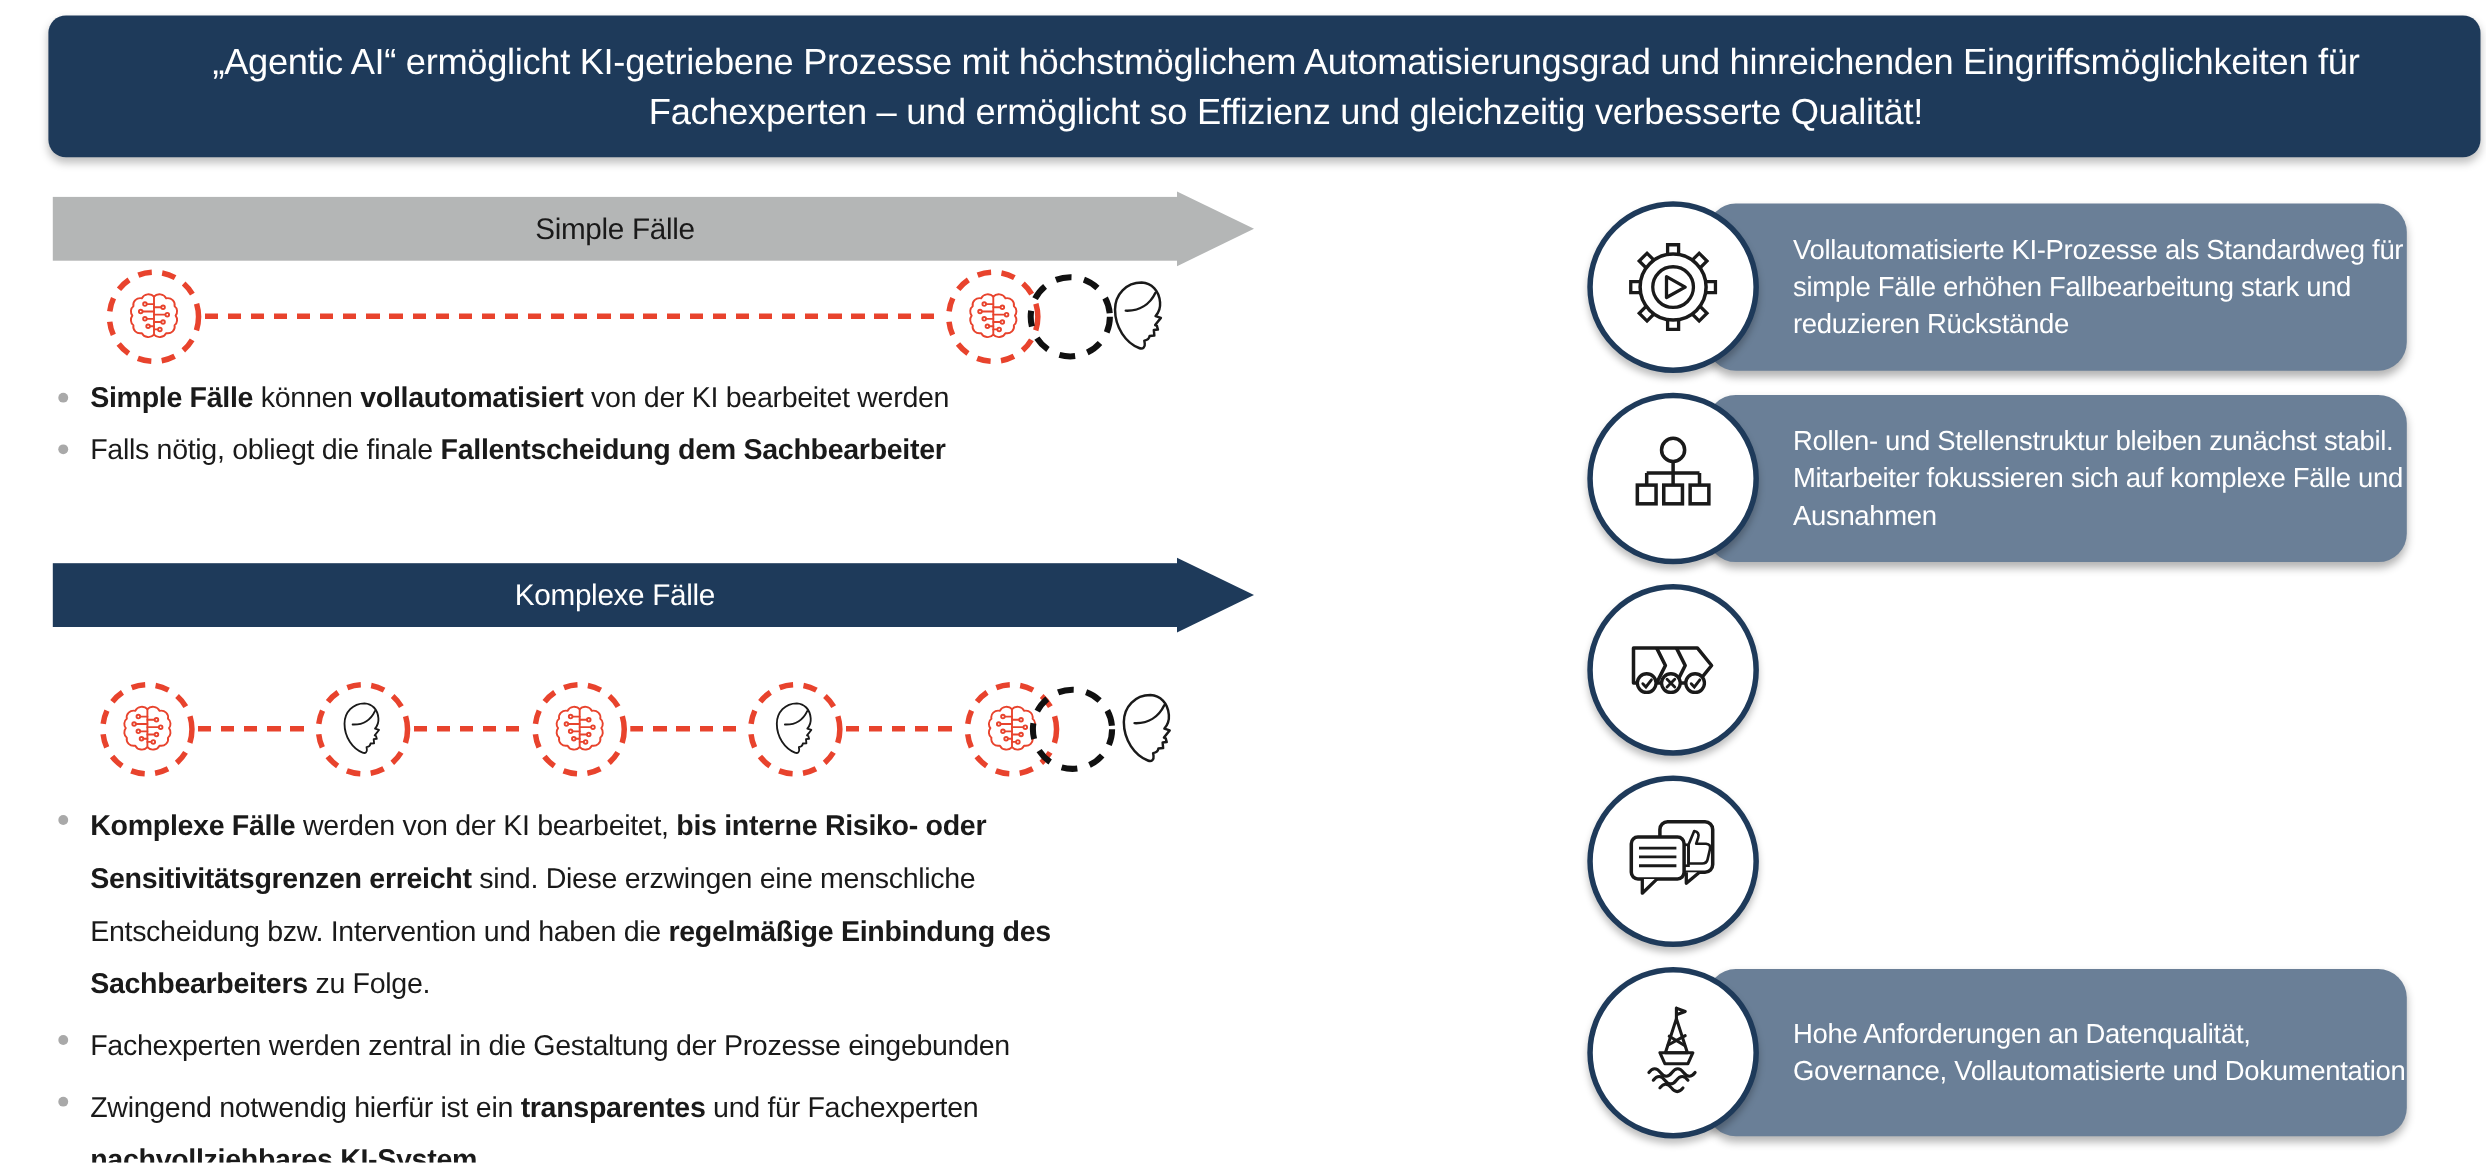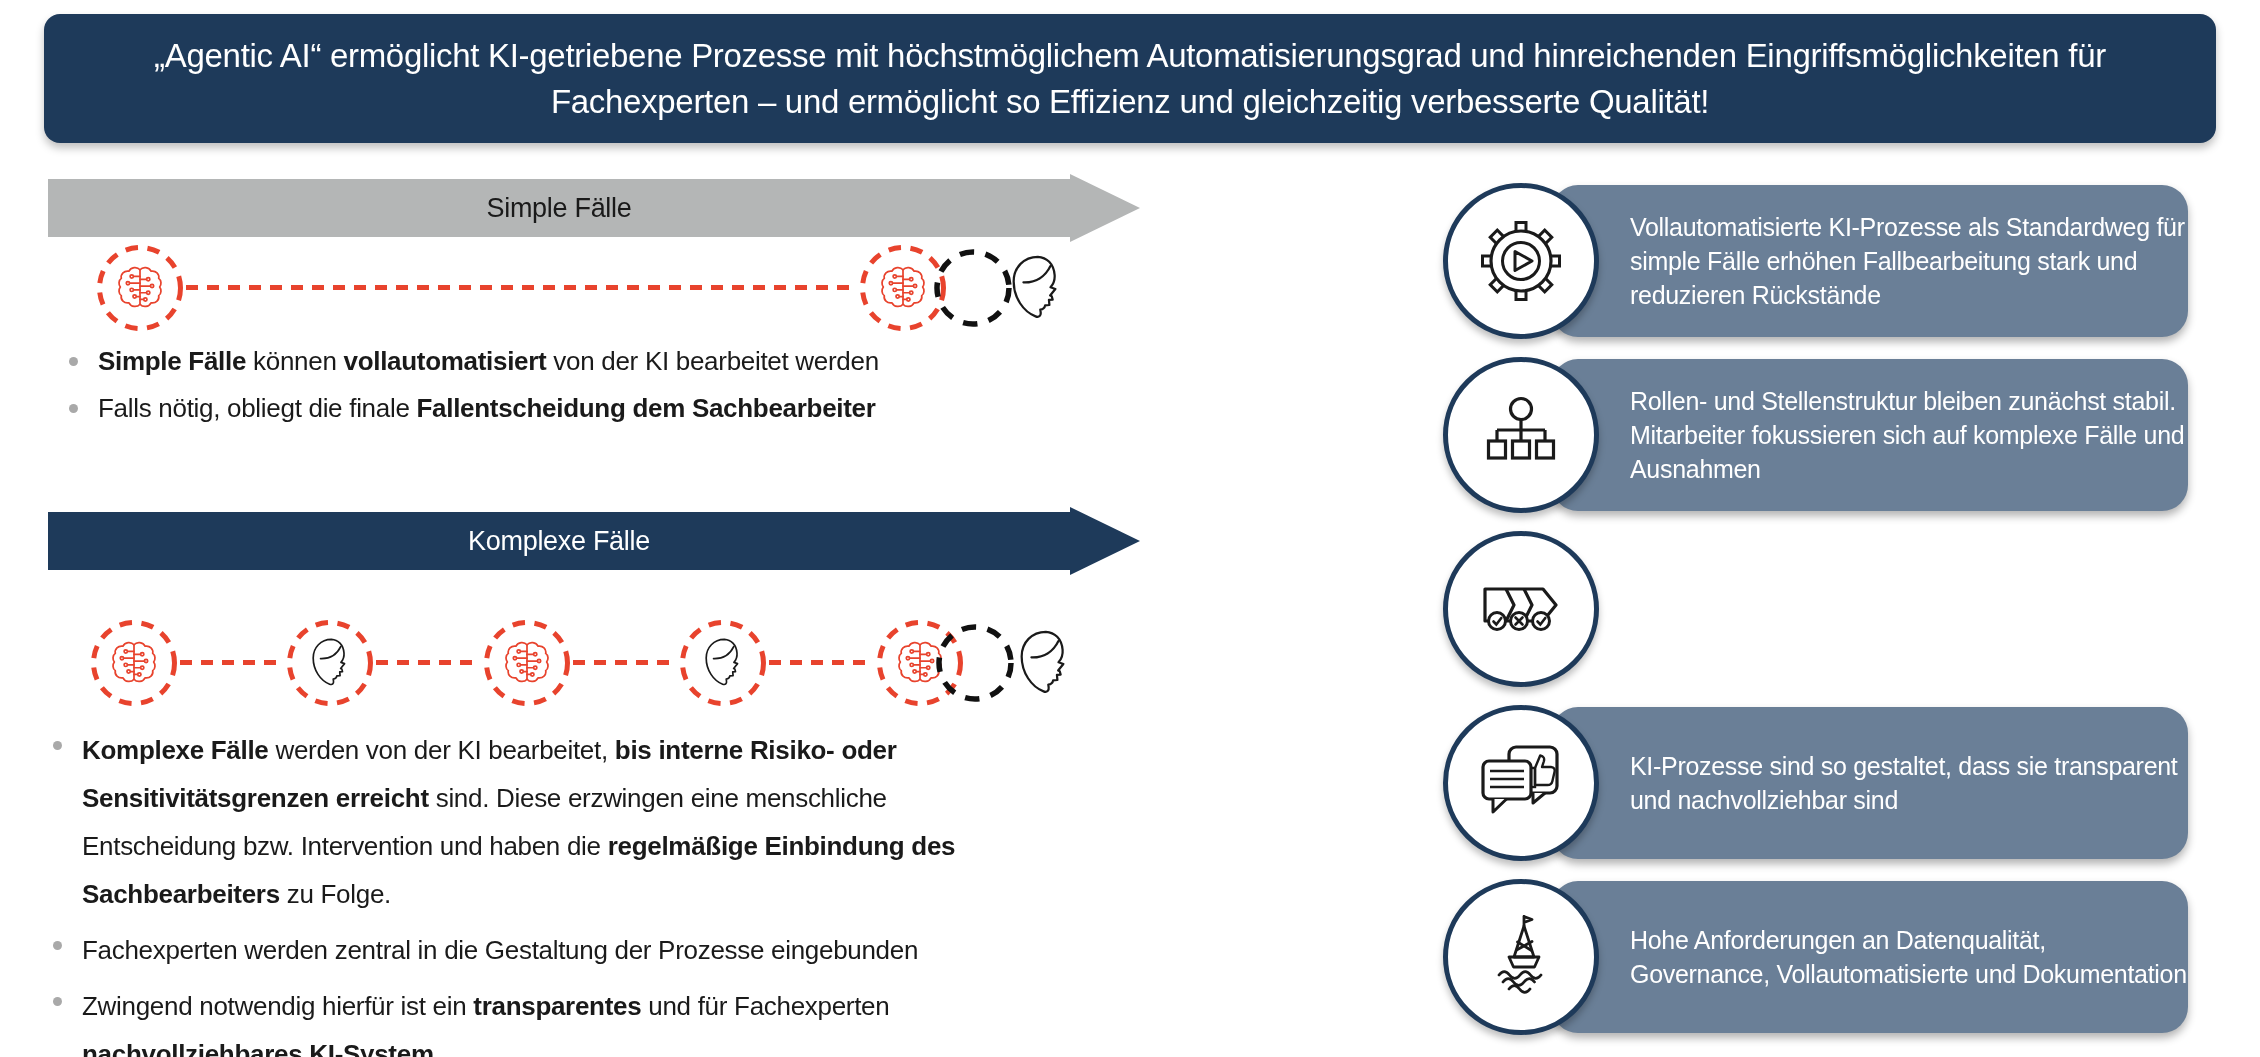--- a/index.html
+++ b/index.html
@@ -3,21 +3,21 @@
 <meta charset="utf-8">
 <style>
   html,body{margin:0;padding:0;background:#fff;}
   .slide{position:relative;width:2260px;height:1057px;background:#fff;overflow:hidden;
          font-family:"Liberation Sans","DejaVu Sans",sans-serif;color:#1a1a1a;}
   .defs{position:absolute;width:0;height:0;overflow:hidden;}
 
   
   .banner{position:absolute;left:44px;top:14px;width:2172px;height:129px;background:#1E3A5A;
           border-radius:16px;display:flex;align-items:center;justify-content:center;
-          box-shadow:0 5px 8px rgba(0,0,0,.25);}
+          box-shadow:0 5px 8px rgba(0,0,0,.25);padding-left:39px;}
   .banner-text{color:#fff;font-size:33px;line-height:1.38;text-align:center;padding:0 90px;letter-spacing:-.3px;}
 
   
   .arrow{position:absolute;left:48px;display:flex;align-items:center;height:68px;}
   .arrow-body{width:1022px;height:58px;display:flex;align-items:center;justify-content:center;}
   .arrow-body.gray{background:#B4B6B6;}
   .arrow-body.navy{background:#1E3A5A;}
   .arrow-head{width:0;height:0;border-top:34px solid transparent;border-bottom:34px solid transparent;}
   .arrow-head.gray{border-left:70px solid #B4B6B6;}
   .arrow-head.navy{border-left:70px solid #1E3A5A;}
@@ -161,21 +161,21 @@
     <circle cx="44" cy="44" r="40.5" fill="none" stroke="#E8432D" stroke-width="5" stroke-dasharray="12.5 9.5"></circle>
     <use href="#sym-brain" x="21" y="20" width="46" height="46"></use>
   </svg>
   <svg class="handoff" style="left:933px;top:248px" width="80" height="80" viewBox="0 0 80 80">
     <circle cx="40" cy="40" r="36" fill="none" stroke="#111" stroke-width="5.5" stroke-dasharray="14.5 11.5"></circle>
   </svg>
   <svg class="head-solo" style="left:1008px;top:254px" width="56" height="67" viewBox="0 0 60 72">
     <use href="#sym-head"></use>
   </svg>
 
-  <ul class="bullets list1" style="left:66px;top:338px;width:1060px">
+  <ul class="bullets list1" style="left:50px;top:338px;width:1060px">
     <li><span class="seg b">Simple Fälle</span><span class="seg"> können </span><span class="seg b">vollautomatisiert</span><span class="seg"> von der KI bearbeitet werden</span></li>
     <li><span class="seg">Falls nötig, obliegt die finale </span><span class="seg b">Fallentscheidung dem Sachbearbeiter</span></li>
   </ul>
 
   <div class="arrow" style="top:507px">
     <div class="arrow-body navy">
       <span class="arrow-label light">Komplexe Fälle</span>
     </div>
     <div class="arrow-head navy"></div>
   </div>
@@ -234,23 +234,20 @@
         <use href="#sym-org"></use>
       </svg>
   </div>
 
   <div class="icon-circle" style="top:531px">
     <svg width="96" height="96" viewBox="0 0 96 96">
         <use href="#sym-train"></use>
       </svg>
   </div>
 
-  <div class="card" style="top:707px">
-    <div class="card-text">KI-Prozesse sind so gestaltet, dass sie transparent und nachvollziehbar sind</div>
-  </div>
   <div class="icon-circle" style="top:705px">
     <svg width="96" height="96" viewBox="0 0 96 96">
         <use href="#sym-chat"></use>
       </svg>
   </div>
 
   <div class="card" style="top:881px">
     <div class="card-text">Hohe Anforderungen an Datenqualität, Governance, Vollautomatisierte und Dokumentation</div>
   </div>
   <div class="icon-circle" style="top:879px">

